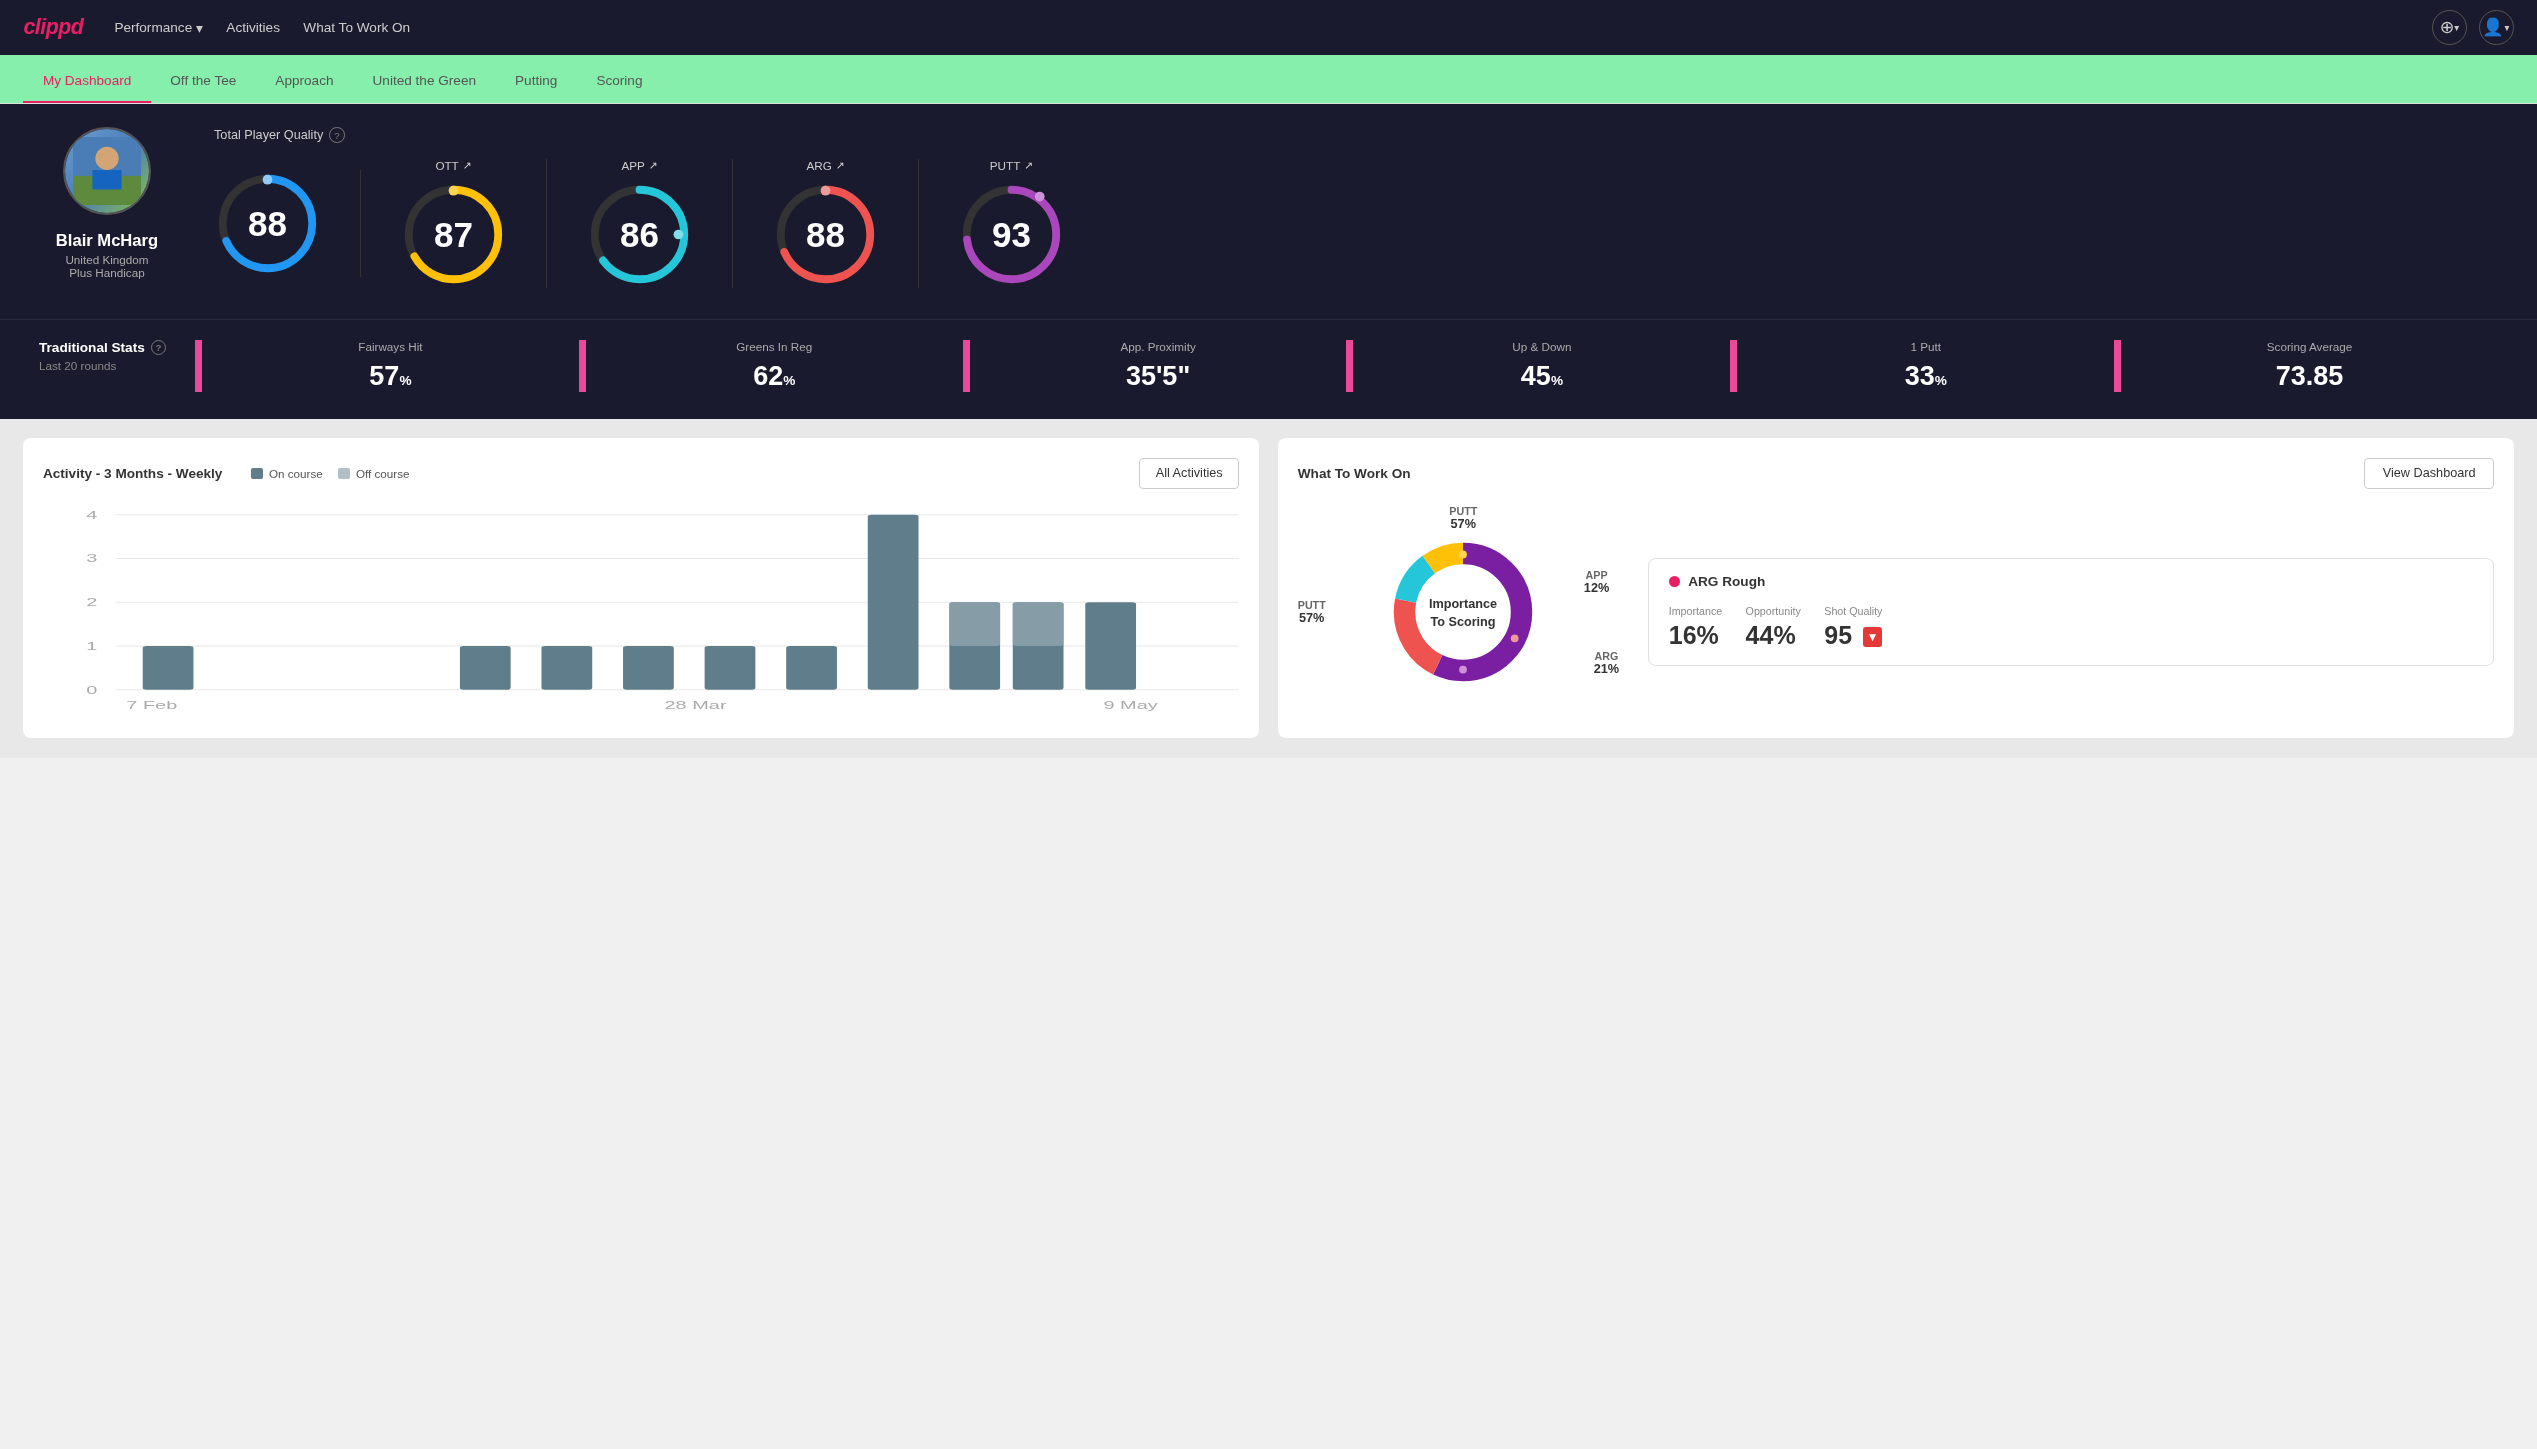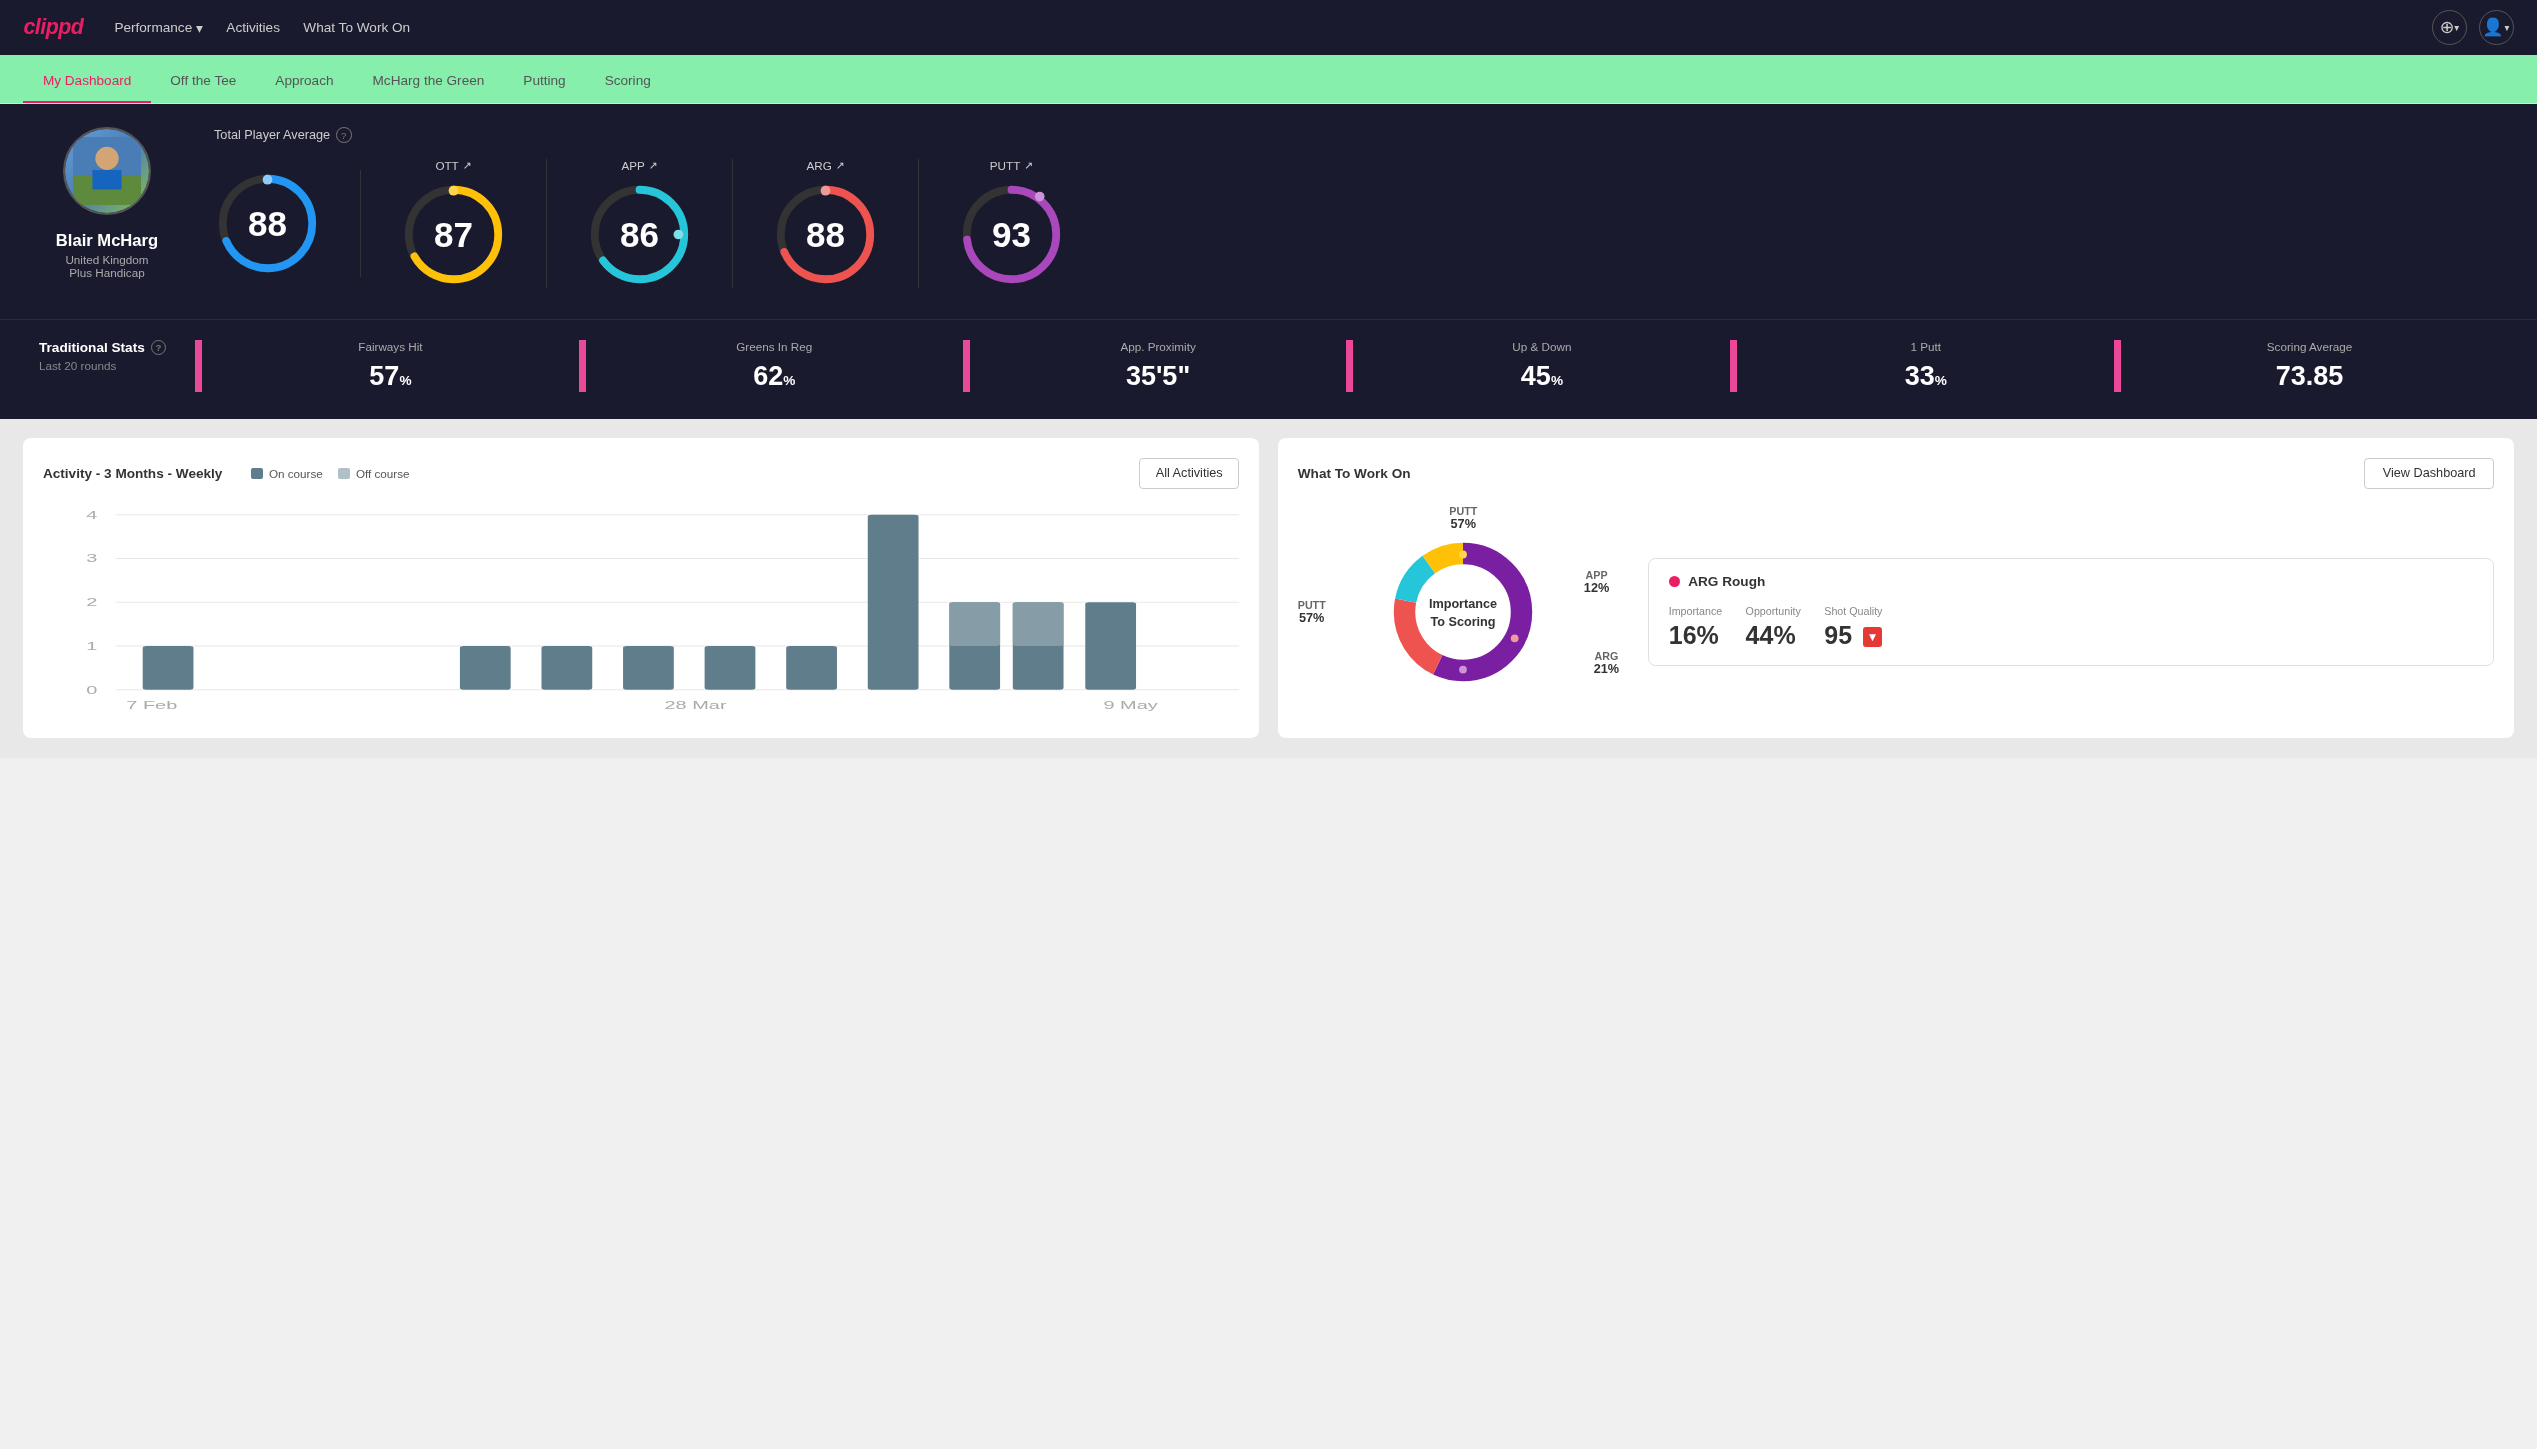--- a/index.html
+++ b/index.html
@@ -281,21 +281,21 @@
   <div class="tab-item active">
     <span>My Dashboard</span>
   </div>
   <div class="tab-item">
     <span>Off the Tee</span>
   </div>
   <div class="tab-item">
     <span>Approach</span>
   </div>
   <div class="tab-item">
-    <span>McHarg the Green</span>
+    <span>United the Green</span>
   </div>
   <div class="tab-item">
     <span>Putting</span>
   </div>
   <div class="tab-item">
     <span>Scoring</span>
   </div>
 </div>
 
 <section class="hero">
@@ -311,21 +311,21 @@
           </svg>
         </div>
       </div>
       <div class="player-name">Blair McHarg</div>
       <div class="player-country">United Kingdom</div>
       <div class="player-handicap">Plus Handicap</div>
     </div>
 
     <div class="scores-section">
       <div class="tpq-label">
-        <span>Total Player Average</span>
+        <span>Total Player Quality</span>
         <span class="info-icon">?</span>
       </div>
       <div class="score-rings">
 
         <div class="ring-wrap">
           <div class="ring-container">
             <svg width="107" height="107" viewBox="0 0 110 110">
               <circle cx="55" cy="55" r="46" fill="none" stroke="#333" stroke-width="8"></circle>
               <circle cx="55" cy="55" r="46" fill="none" stroke="#2196f3" stroke-width="8" stroke-dasharray="270 289" stroke-dashoffset="72" stroke-linecap="round" transform="rotate(-90 55 55)"></circle>
               <circle cx="55" cy="10" r="5" fill="#90caf9"></circle>

